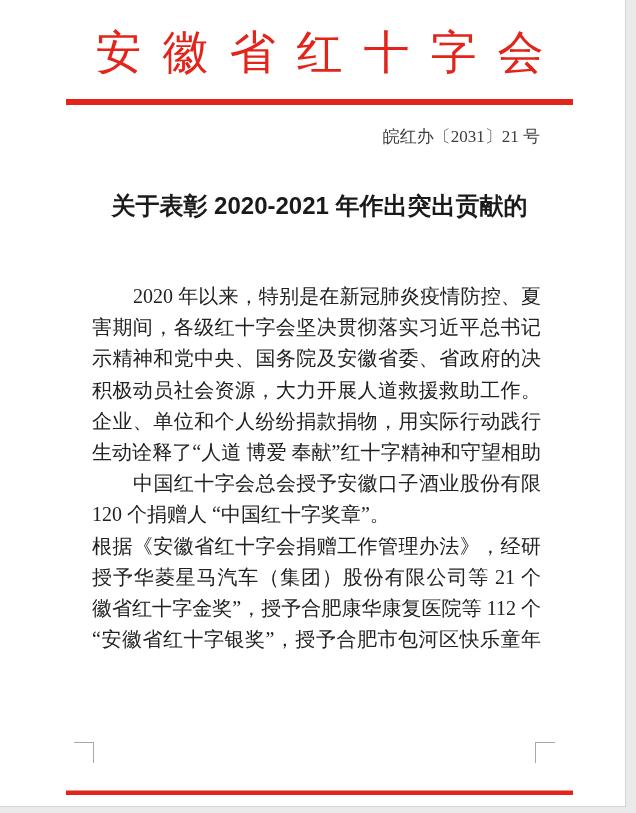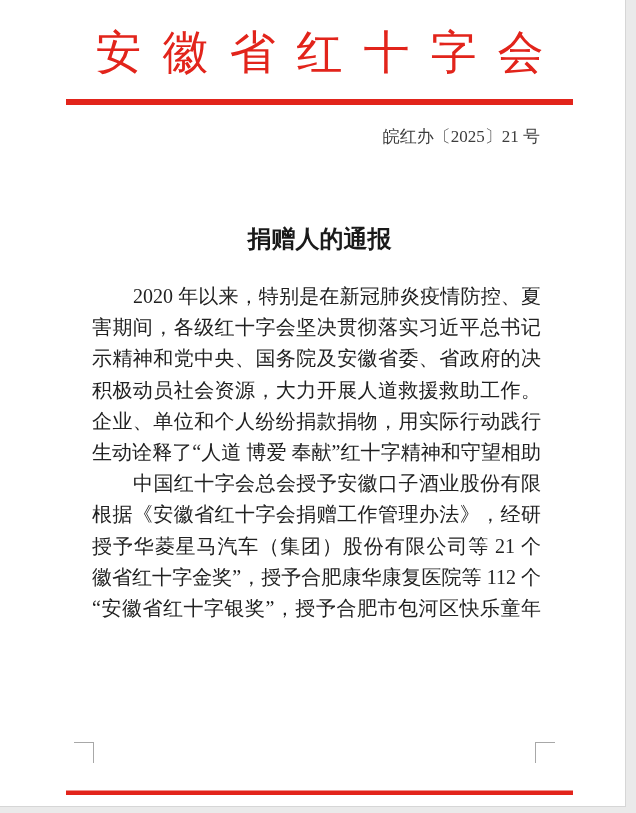--- a/index.html
+++ b/index.html
@@ -86,35 +86,35 @@
 </head>
 <body>
 
 <div class="stage">
   <div class="page">
 
     <div class="org-title">安徽省红十字会</div>
 
     <div class="head-rule"></div>
 
-    <div class="doc-number">皖红办〔2025〕21 号</div>
+    <div class="doc-number">皖红办〔2031〕21 号</div>
 
     <div class="doc-title">
-      <br>
-      <span>捐赠人的通报</span>
+      <span>关于表彰 2020-2021 年作出突出贡献的</span><br>
     </div>
 
     <div class="body-lines" id="body-lines">
         <div class="bline justify indent">2020 年以来，特别是在新冠肺炎疫情防控、夏季洪涝灾</div>
         <div class="bline justify">害期间，各级红十字会坚决贯彻落实习近平总书记的重要指</div>
         <div class="bline justify">示精神和党中央、国务院及安徽省委、省政府的决策部署，</div>
         <div class="bline justify">积极动员社会资源，大力开展人道救援救助工作。广大爱心</div>
         <div class="bline justify">企业、单位和个人纷纷捐款捐物，用实际行动践行社会责任，</div>
         <div class="bline justify">生动诠释了“人道 博爱 奉献”红十字精神和守望相助的人道</div>
         <div class="bline justify indent">中国红十字会总会授予安徽口子酒业股份有限公司等</div>
+        <div class="bline">120 个捐赠人 “中国红十字奖章”。</div>
         <div class="bline justify">根据《安徽省红十字会捐赠工作管理办法》，经研究决定，</div>
         <div class="bline justify">授予华菱星马汽车（集团）股份有限公司等 21 个捐赠人“安</div>
         <div class="bline justify">徽省红十字金奖”，授予合肥康华康复医院等 112 个捐赠人</div>
         <div class="bline justify">“安徽省红十字银奖”，授予合肥市包河区快乐童年阅读坊等</div>
       </div>
 
     <div class="mark left"></div>
     <div class="mark right"></div>
 
     <div class="foot-rule"></div>

